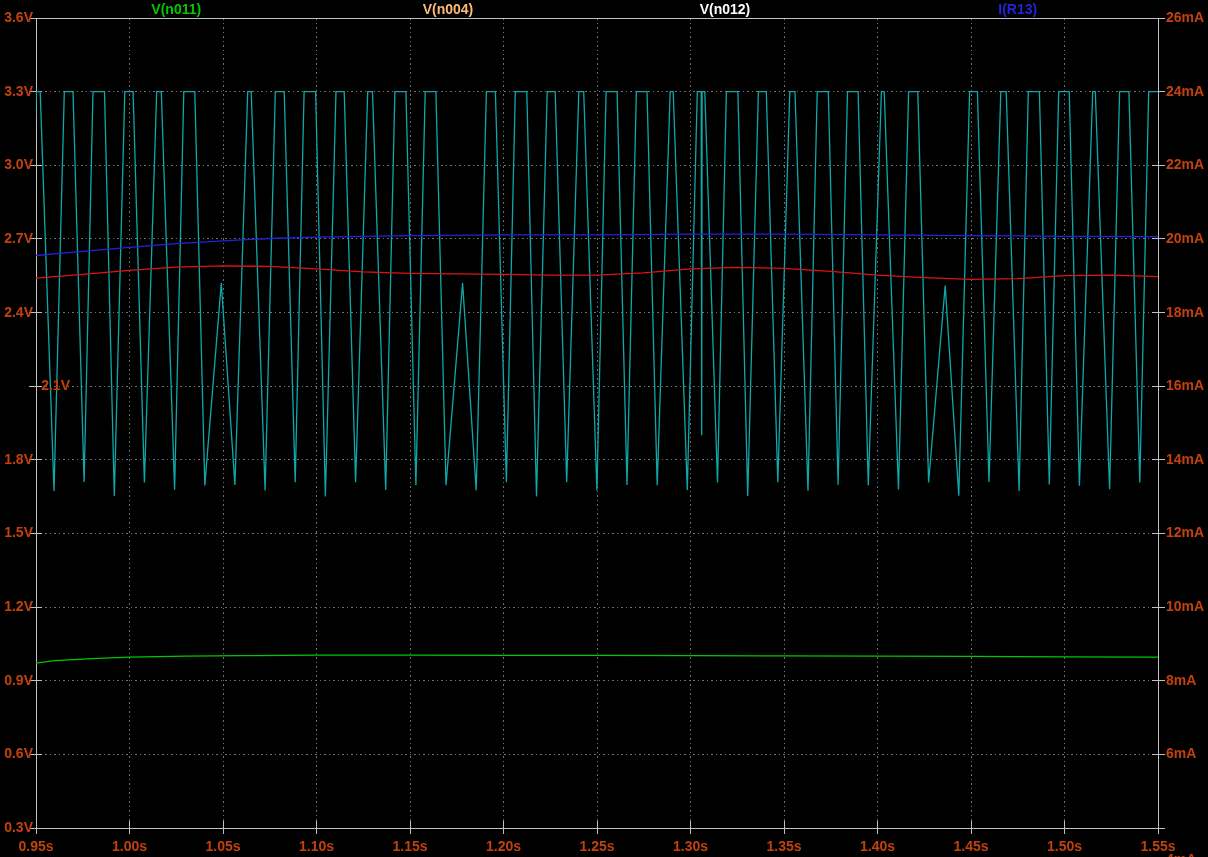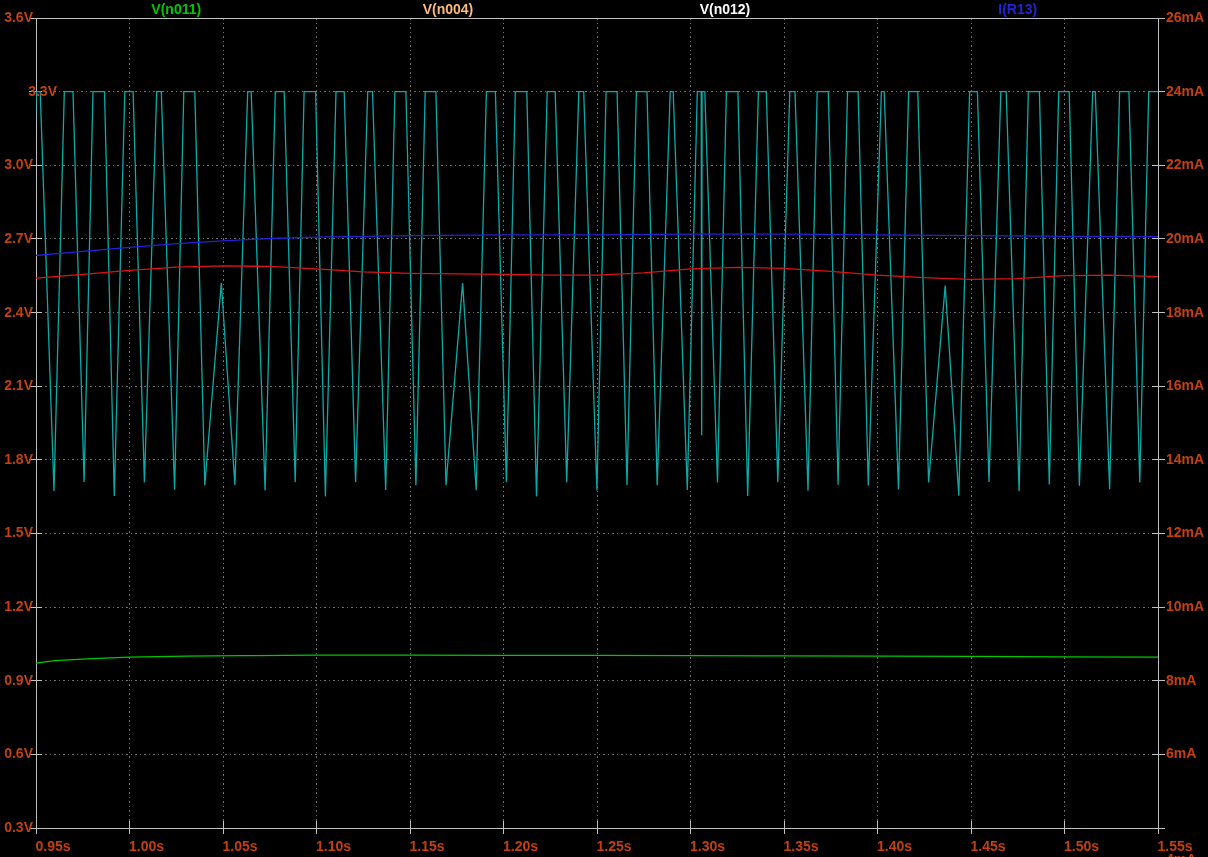--- a/index.html
+++ b/index.html
@@ -9,21 +9,21 @@
   .legend-label{
     position:absolute;top:1px;transform:translateX(-50%);
     font-weight:bold;font-size:14px;white-space:nowrap;cursor:pointer;
   }
   .axis-label{
     position:absolute;font-weight:bold;font-size:14px;color:#c2410c;
     white-space:nowrap;line-height:15px;
   }
   .ylab-left{width:33px;text-align:right;}
   .ylab-right{text-align:center;}
-  .xlab-bottom{transform:translateX(-50%);text-align:center;margin-left:17px;}
+  .xlab-bottom{transform:translateX(-50%);text-align:center;}
 </style>
 </head>
 <body>
 
 <div id="viewer">
   <svg id="plot-svg" width="1208" height="857">
       <line x1="129.5" y1="18" x2="129.5" y2="828" stroke="#6f6f6f" stroke-width="1" stroke-dasharray="1.5 3" shape-rendering="crispEdges"></line>
       <line x1="223.0" y1="18" x2="223.0" y2="828" stroke="#6f6f6f" stroke-width="1" stroke-dasharray="1.5 3" shape-rendering="crispEdges"></line>
       <line x1="316.5" y1="18" x2="316.5" y2="828" stroke="#6f6f6f" stroke-width="1" stroke-dasharray="1.5 3" shape-rendering="crispEdges"></line>
       <line x1="410.0" y1="18" x2="410.0" y2="828" stroke="#6f6f6f" stroke-width="1" stroke-dasharray="1.5 3" shape-rendering="crispEdges"></line>
@@ -91,25 +91,25 @@
       <polyline points="36.0,663.1 54.7,660.6 92.1,658.6 129.5,657.2 185.6,656.2 241.7,655.7 316.5,655.2 410.0,655.2 503.5,655.4 597.0,655.4 690.5,655.7 784.0,655.9 877.5,656.2 971.0,656.4 1064.5,656.9 1158.0,657.2" fill="none" stroke="#00c800" stroke-width="1.3" clip-path="url(#box)"></polyline>
       <polyline points="36.0,278.2 82.8,274.3 129.5,270.3 176.2,267.1 223.0,265.9 269.8,266.4 316.5,268.9 363.3,271.8 410.0,273.3 456.8,273.8 503.5,274.3 550.3,275.2 597.0,275.2 643.7,272.8 690.5,268.9 737.2,267.4 784.0,268.4 830.7,271.3 877.5,275.2 924.3,277.7 971.0,279.4 1017.8,278.7 1064.5,275.7 1111.2,275.2 1158.0,276.7" fill="none" stroke="#dc1414" stroke-width="1.3" clip-path="url(#box)"></polyline>
       <polyline points="36.0,255.5 82.8,251.4 129.5,247.4 176.2,243.7 223.0,240.8 269.8,238.5 316.5,237.1 410.0,235.6 503.5,234.9 597.0,234.9 690.5,234.1 784.0,234.1 877.5,234.9 971.0,235.6 1064.5,236.3 1158.0,236.7" fill="none" stroke="#2323d7" stroke-width="1.3" clip-path="url(#box)"></polyline>
     </svg>
   <span class="legend-label" id="legend-0" style="color: rgb(0, 200, 0); left: 176.25px;">V(n011)</span>
   <span class="legend-label" id="legend-1" style="color: #fdba74; left: 448px;">V(n004)</span>
   <span class="legend-label" id="legend-2" style="color: #ffffff; left: 725px;">V(n012)</span>
   <span class="legend-label" id="legend-3" style="color: rgb(35, 35, 215); left: 1017.75px;">I(R13)</span>
   <div id="labels-layer">
       <div class="axis-label ylab-left" style="left: 0px; top: 10px;">3.6V</div>
-      <div class="axis-label ylab-left" style="left: 0px; top: 83.6364px; padding-left: 24px;">3.3V</div>
+      <div class="axis-label ylab-left" style="left: 0px; top: 83.6364px;">3.3V</div>
       <div class="axis-label ylab-left" style="left: 0px; top: 157.273px;">3.0V</div>
       <div class="axis-label ylab-left" style="left: 0px; top: 230.909px;">2.7V</div>
       <div class="axis-label ylab-left" style="left: 0px; top: 304.545px;">2.4V</div>
-      <div class="axis-label ylab-left" style="left: 0px; top: 378.182px;">2.1V</div>
+      <div class="axis-label ylab-left" style="left: 0px; top: 378.182px; padding-left: 37px;">2.1V</div>
       <div class="axis-label ylab-left" style="left: 0px; top: 451.818px;">1.8V</div>
       <div class="axis-label ylab-left" style="left: 0px; top: 525.455px;">1.5V</div>
       <div class="axis-label ylab-left" style="left: 0px; top: 599.091px;">1.2V</div>
       <div class="axis-label ylab-left" style="left: 0px; top: 672.727px;">0.9V</div>
       <div class="axis-label ylab-left" style="left: 0px; top: 746.364px;">0.6V</div>
       <div class="axis-label ylab-left" style="left: 0px; top: 820px;">0.3V</div>
       <div class="axis-label ylab-right" style="left: 1166px; top: 10px;">26mA</div>
       <div class="axis-label ylab-right" style="left: 1166px; top: 83.6364px;">24mA</div>
       <div class="axis-label ylab-right" style="left: 1166px; top: 157.273px;">22mA</div>
       <div class="axis-label ylab-right" style="left: 1166px; top: 230.909px;">20mA</div>

